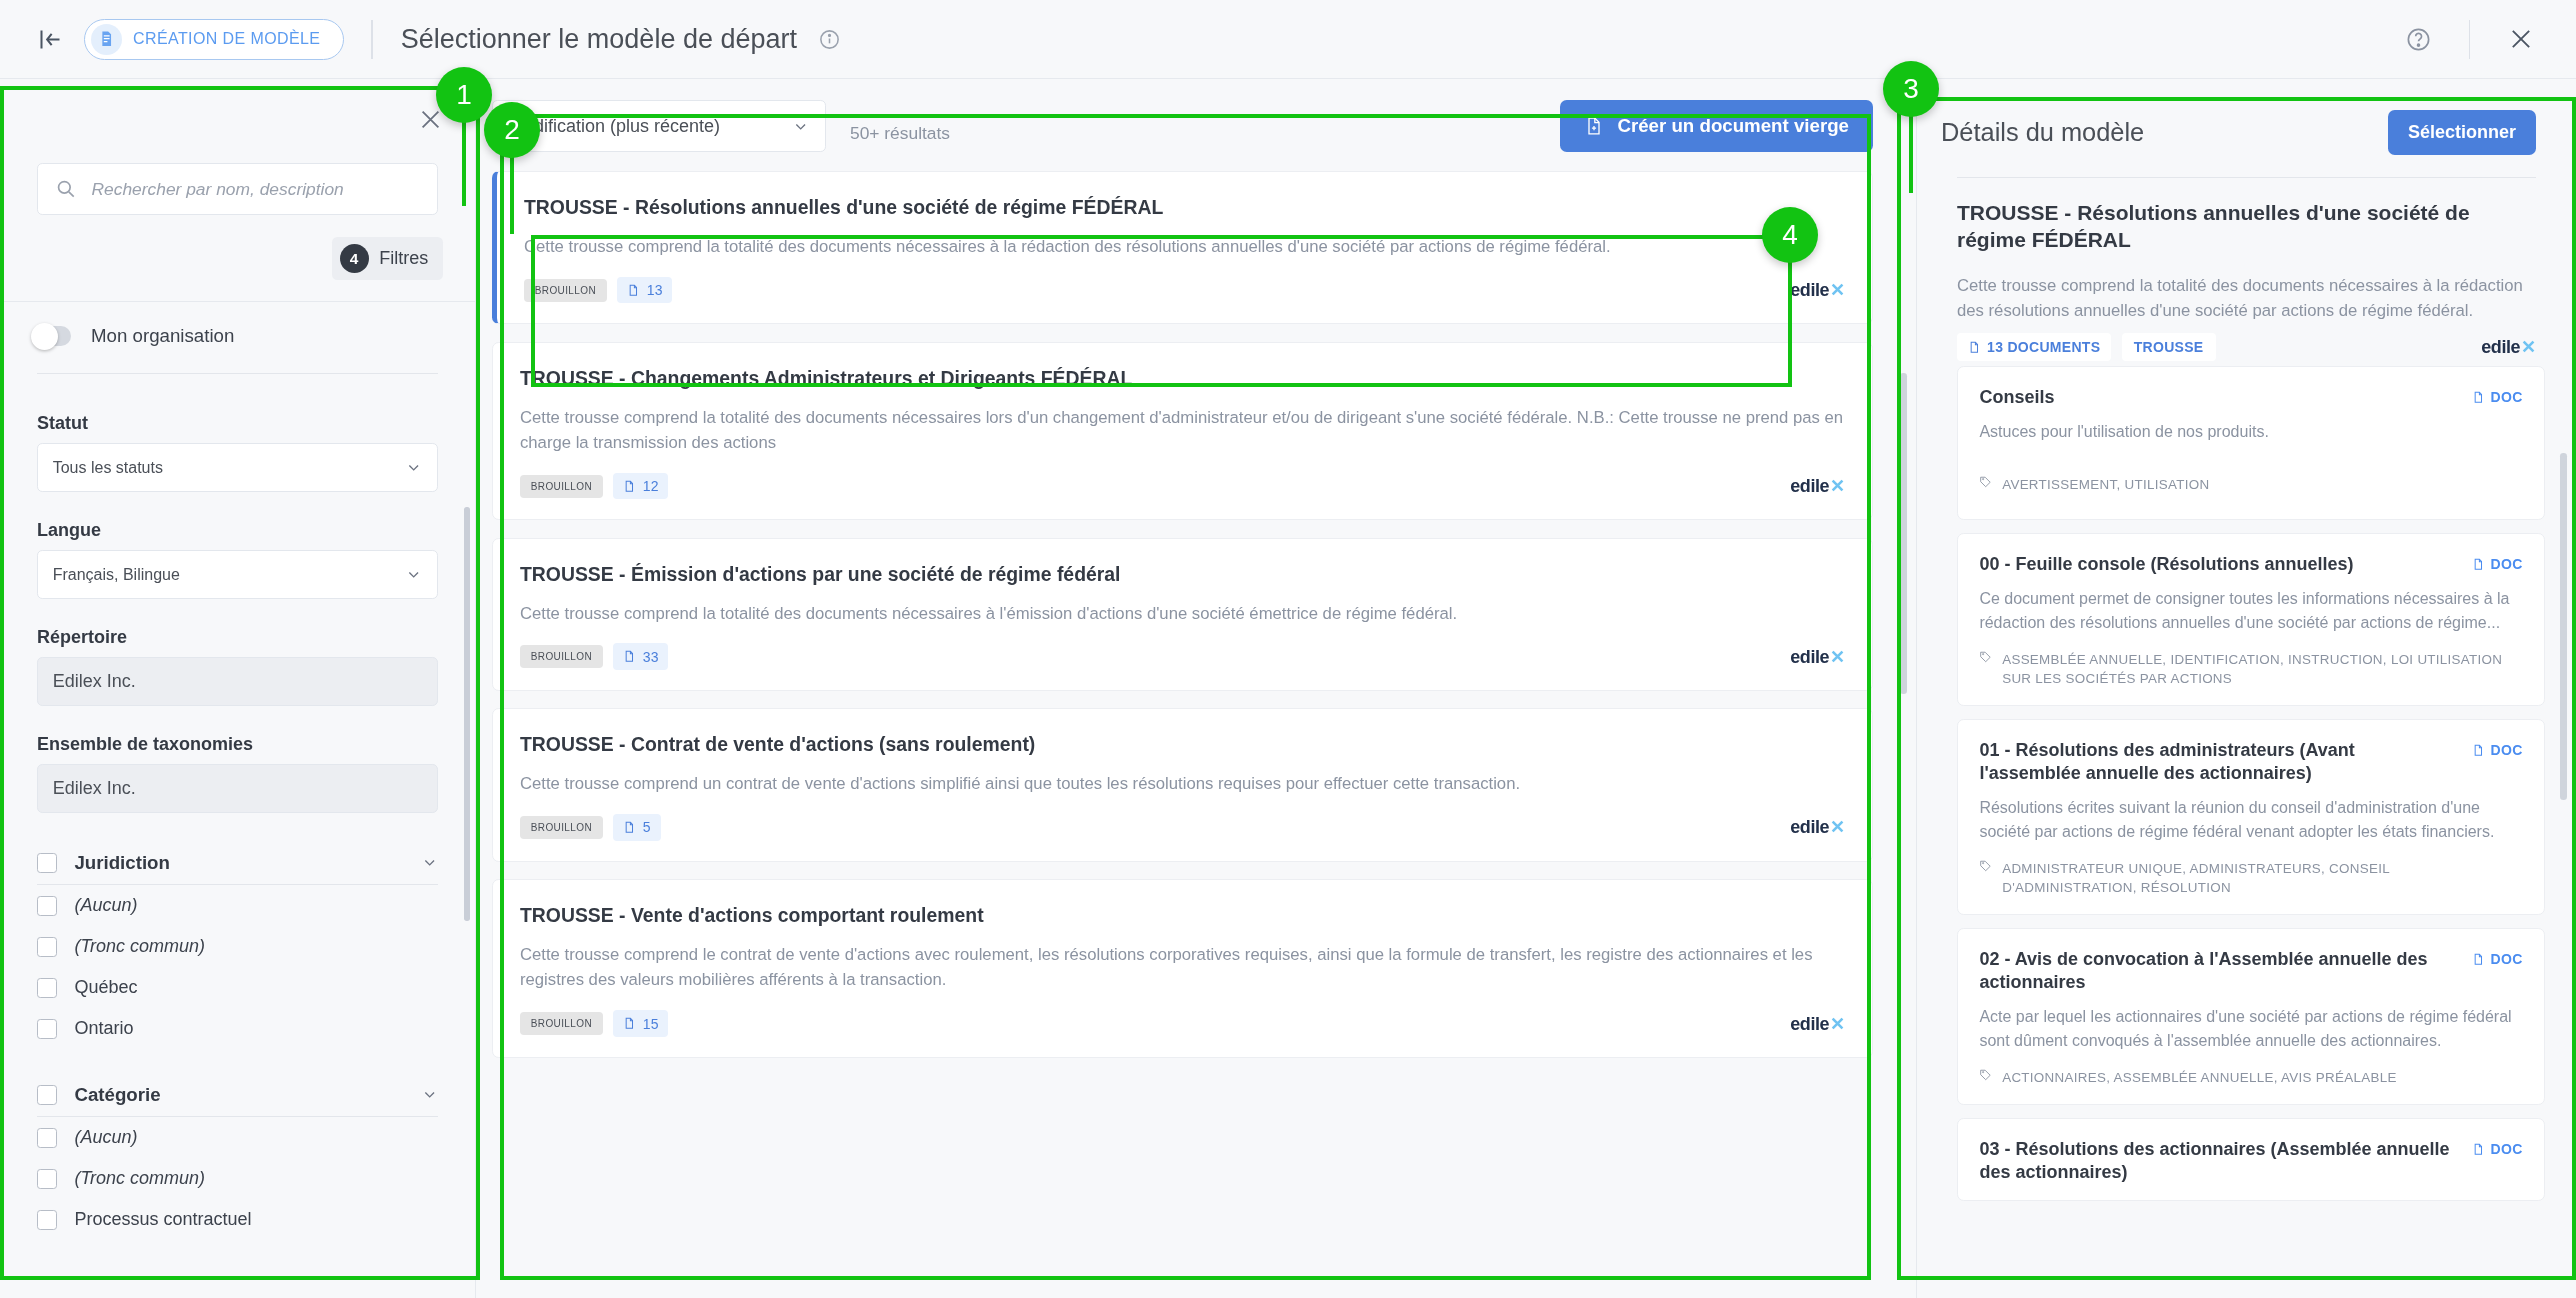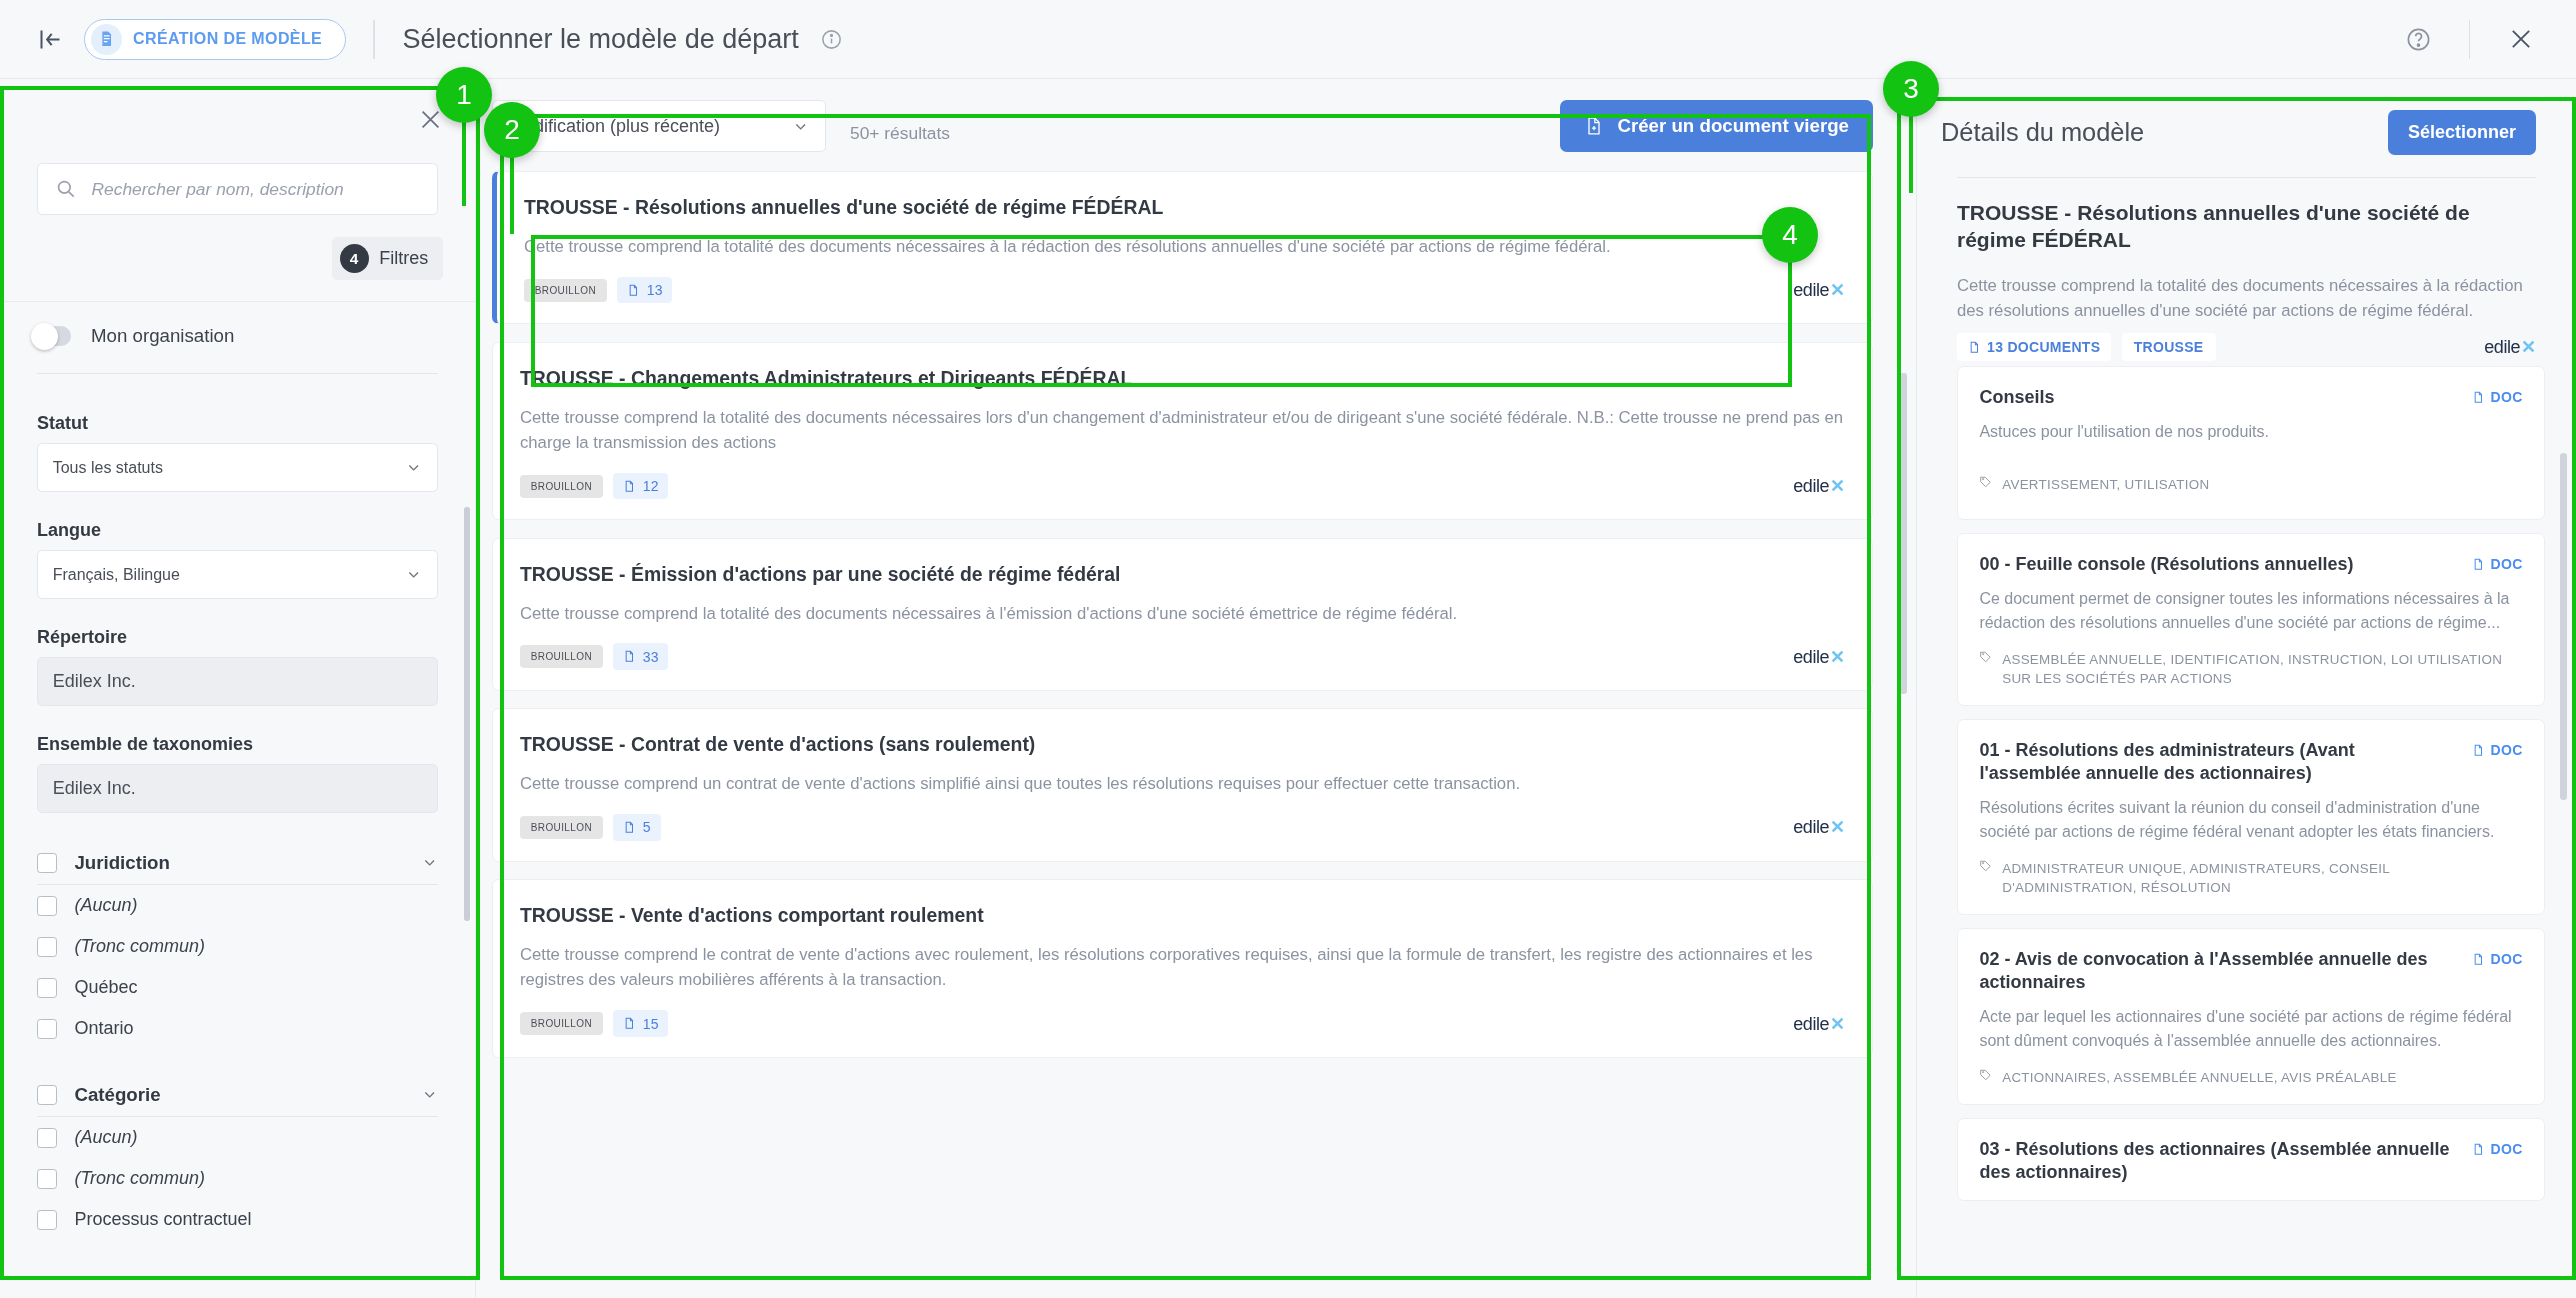--- a/index.html
+++ b/index.html
@@ -23,21 +23,21 @@
     color: #4b5563; cursor: pointer;
   }
   .chip {
     margin-left: 14.7px; height: 41px; border: 1.3px solid #a8c8f0; border-radius: 23px;
     display: flex; align-items: center; padding: 0 23px 0 6.7px; background: #fff;
   }
   .chip-ico {
     width: 31px; height: 31px; border-radius: 50%; background: #e4effc;
     display: flex; align-items: center; justify-content: center; margin-right: 10.7px;
   }
-  .chip-label { font-size: 16px; font-weight: 700; letter-spacing: 0.4px; color: #5b9bf0; white-space: nowrap; }
+  .chip-label { font-size: 16px; font-weight: 400; letter-spacing: 0.4px; color: #5b9bf0; white-space: nowrap; }
   .vdiv { width: 1.3px; height: 39px; background: #dde1e8; margin-left: 27px; }
   .page-title { margin-left: 28px; font-size: 27px; color: #4a4f57; white-space: nowrap; }
   .info-icon { margin-left: 21.4px; width: 24px; height: 24px; color: #9aa1ad; display:flex; align-items:center; }
   .topbar-right { margin-left: auto; display: flex; align-items: center; }
   .help-icon { width: 27px; height: 27px; color: #8b93a1; }
   .vdiv2 { width: 1.3px; height: 39px; background: #dde1e8; margin: 0 37px; }
   .close-icon { width: 28px; height: 28px; color: #4b5563; margin-right: 41px; }
 
   
   .body-area { position: absolute; left: 0; top: 79px; width: 2576px; height: 1220px; display: flex; }
@@ -134,21 +134,21 @@
   .tag-draft {
     background: #e5e5e5; color: #4a4f57; border-radius: 4px;
     padding: 6px 10.7px; font-size: 10px; letter-spacing: 0.4px;
   }
   .tag-docs {
     margin-left: 10.7px; background: #eaf2fd; color: #4a7fdb; border-radius: 4px;
     padding: 5.3px 10px; font-size: 14px; display: flex; align-items: center;
   }
   .tag-docs .n { margin-left: 6.7px; }
   .edilex { margin-left: auto; display: flex; align-items: baseline; }
-  .edilex .w { font-size: 18px; font-weight: 400; color: #22304a; letter-spacing: -0.4px; }
+  .edilex .w { font-size: 18px; font-weight: 700; color: #22304a; letter-spacing: -0.4px; }
   .edilex .x { font-size: 18px; font-weight: 800; color: #6fc3f2; margin-left: 0.7px; }
   .mid-scroll {
     position: absolute; right: 9.4px; top: 294px; width: 6.7px; height: 321px;
     background: #cfd4dc; border-radius: 3.3px;
   }
 
   
   .rightpanel {
     width: 660px; height: 100%; background: #f7f8fa; border-left: 1.3px solid #e6e9ee;
     position: relative; overflow: hidden;

